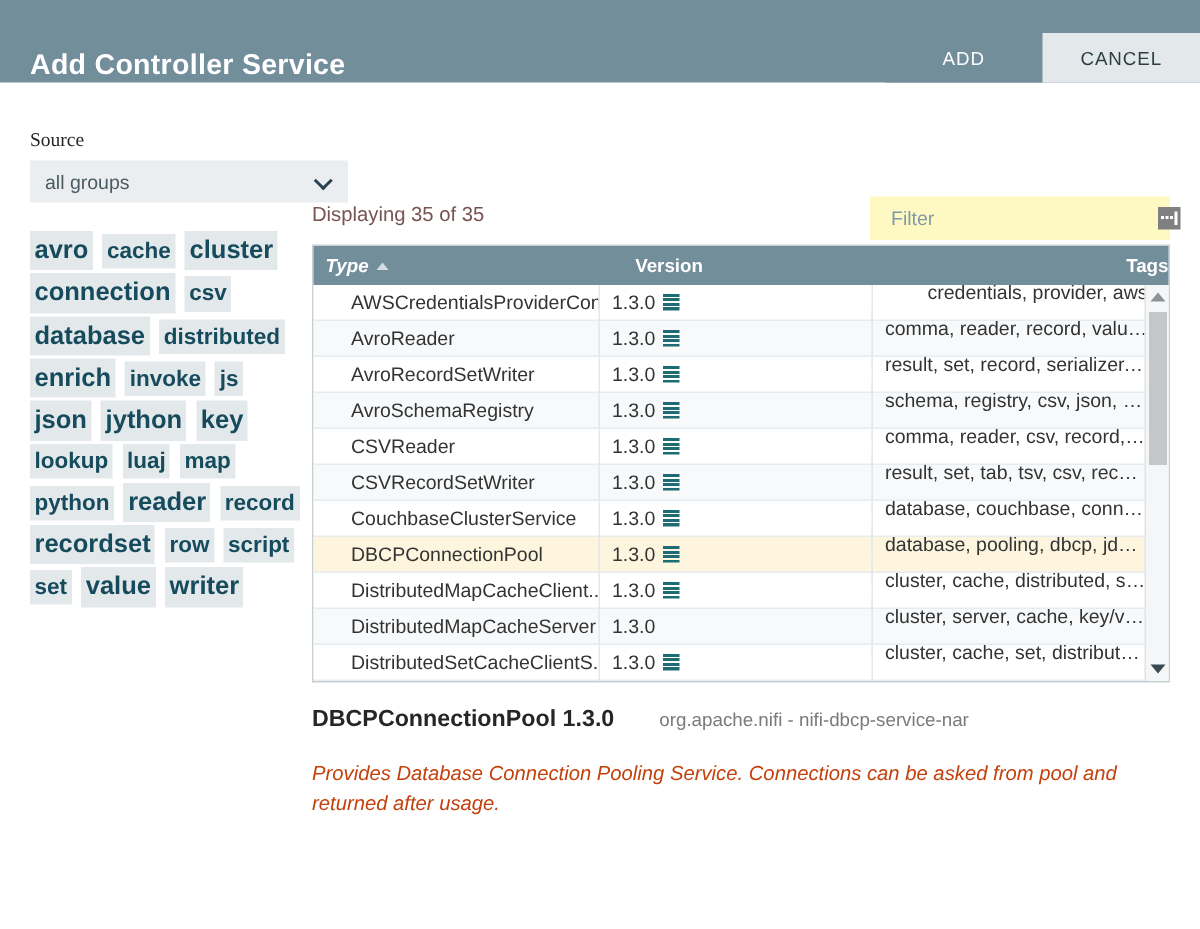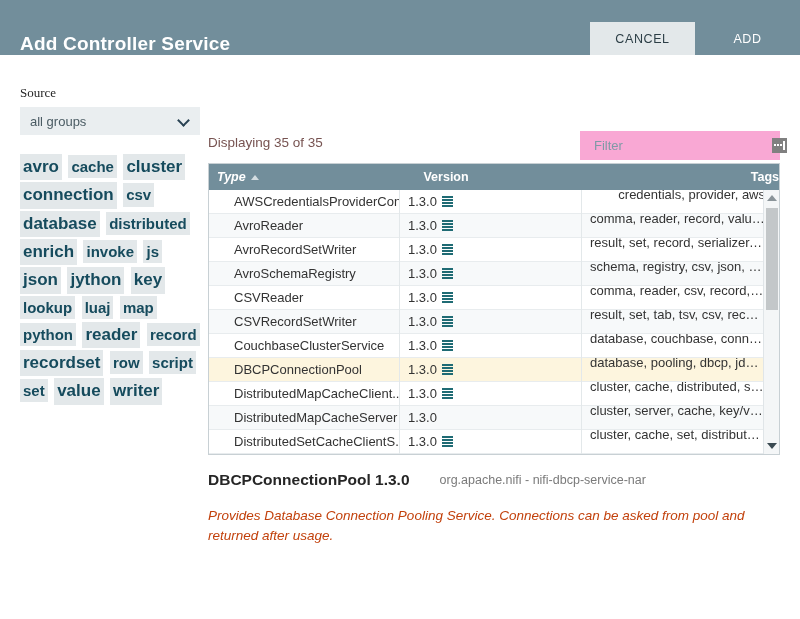--- a/index.html
+++ b/index.html
@@ -49,21 +49,21 @@
     top: 30px;
     width: 180px;
   }
   .field-label {
     font-size: 13px;
     color: #262626;
     margin-bottom: 6px;
     font-family: "Liberation Serif", serif;
   }
   #source-select {
-    width: 180px;
+    width: 212px;
     height: 28px;
     background: #eaeef0;
     border: none;
     display: flex;
     align-items: center;
     justify-content: space-between;
     padding: 0 10px;
     box-sizing: border-box;
     cursor: pointer;
   }
@@ -127,21 +127,21 @@
     top: 4px;
     font-size: 13.5px;
     color: #775351;
   }
   #filter-box {
     position: absolute;
     right: 0;
     top: 0;
     width: 200px;
     height: 29px;
-    background: #f9a8d4;
+    background: #fef9c3;
     display: flex;
     align-items: center;
     padding: 0 6px 0 12px;
     box-sizing: border-box;
   }
   #filter-input {
     flex: 1;
     border: none;
     outline: none;
     background: transparent;
@@ -513,18 +513,18 @@
         <div id="detail-head">
           <span id="detail-name">DBCPConnectionPool 1.3.0</span>
           <span id="detail-bundle">org.apache.nifi - nifi-dbcp-service-nar</span>
         </div>
         <div id="detail-description">Provides Database Connection Pooling Service. Connections can be asked from pool and returned after usage.</div>
       </div>
 
     </div>
 
     <div id="footer">
+      <button class="btn" id="add-button">ADD</button>
       <button class="btn" id="cancel-button">CANCEL</button>
-      <button class="btn" id="add-button">ADD</button>
     </div>
 
   </div>
 </div>
 
 </body></html>

